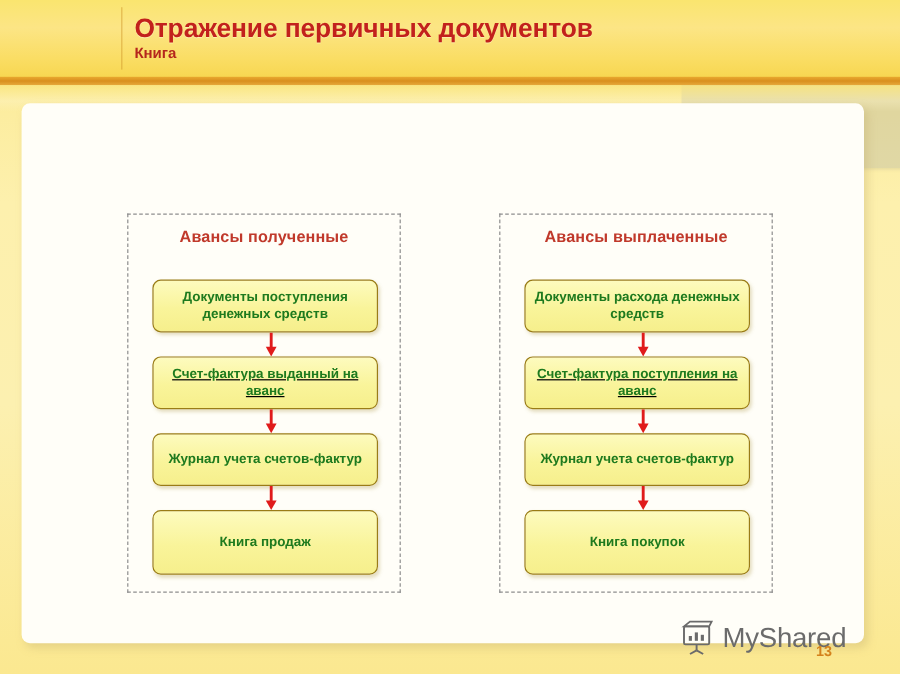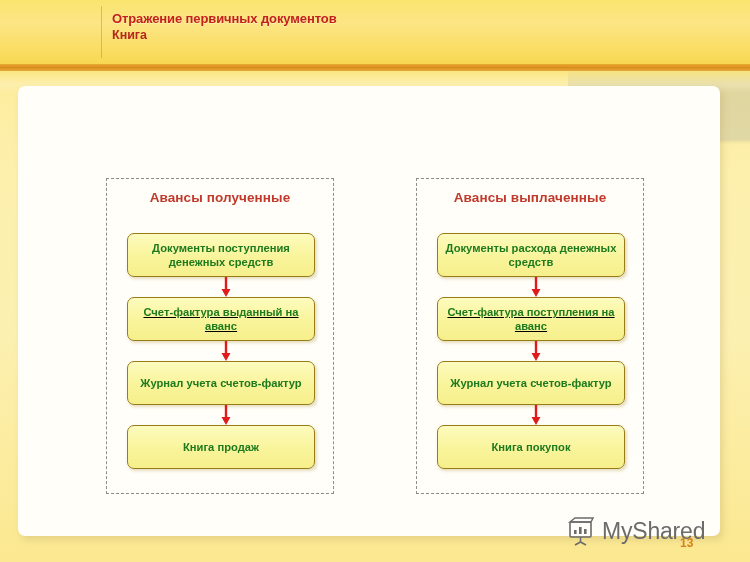--- a/index.html
+++ b/index.html
@@ -83,21 +83,21 @@
     font-family: "Liberation Sans", sans-serif;
   }
 
   #title-wrap {
     position: absolute;
     left: 112px;
     top: 12px;
     width: 520px;
   }
   #slide-title {
-    font-size: 13px;
+    font-size: 22px;
     font-weight: bold;
     color: #c2211c;
     line-height: 1.05;
     letter-spacing: -0.1px;
     text-shadow: 0 1px 0 rgba(255,255,255,0.35);
   }
   #slide-subtitle {
     margin-top: 3px;
     font-size: 12.5px;
     font-weight: bold;
@@ -172,21 +172,21 @@
     font-size: 11.2px;
     font-weight: bold;
     color: #1e7a1e;
     line-height: 1.25;
     padding: 0 6px;
   }
 
   .step-0 { top: 54px;  height: 44px; }
   .step-1 { top: 118px; height: 44px; text-decoration: underline; }
   .step-2 { top: 182px; height: 44px; }
-  .step-3 { top: 246px; height: 44px; }
+  .step-3 { top: 246px; height: 54px; }
 
   
   .arrow {
     position: absolute;
     left: 113px;
     width: 12px;
     height: 20px;
   }
   .arrow svg { display: block; }
   .arrow-0 { top: 98px; }

